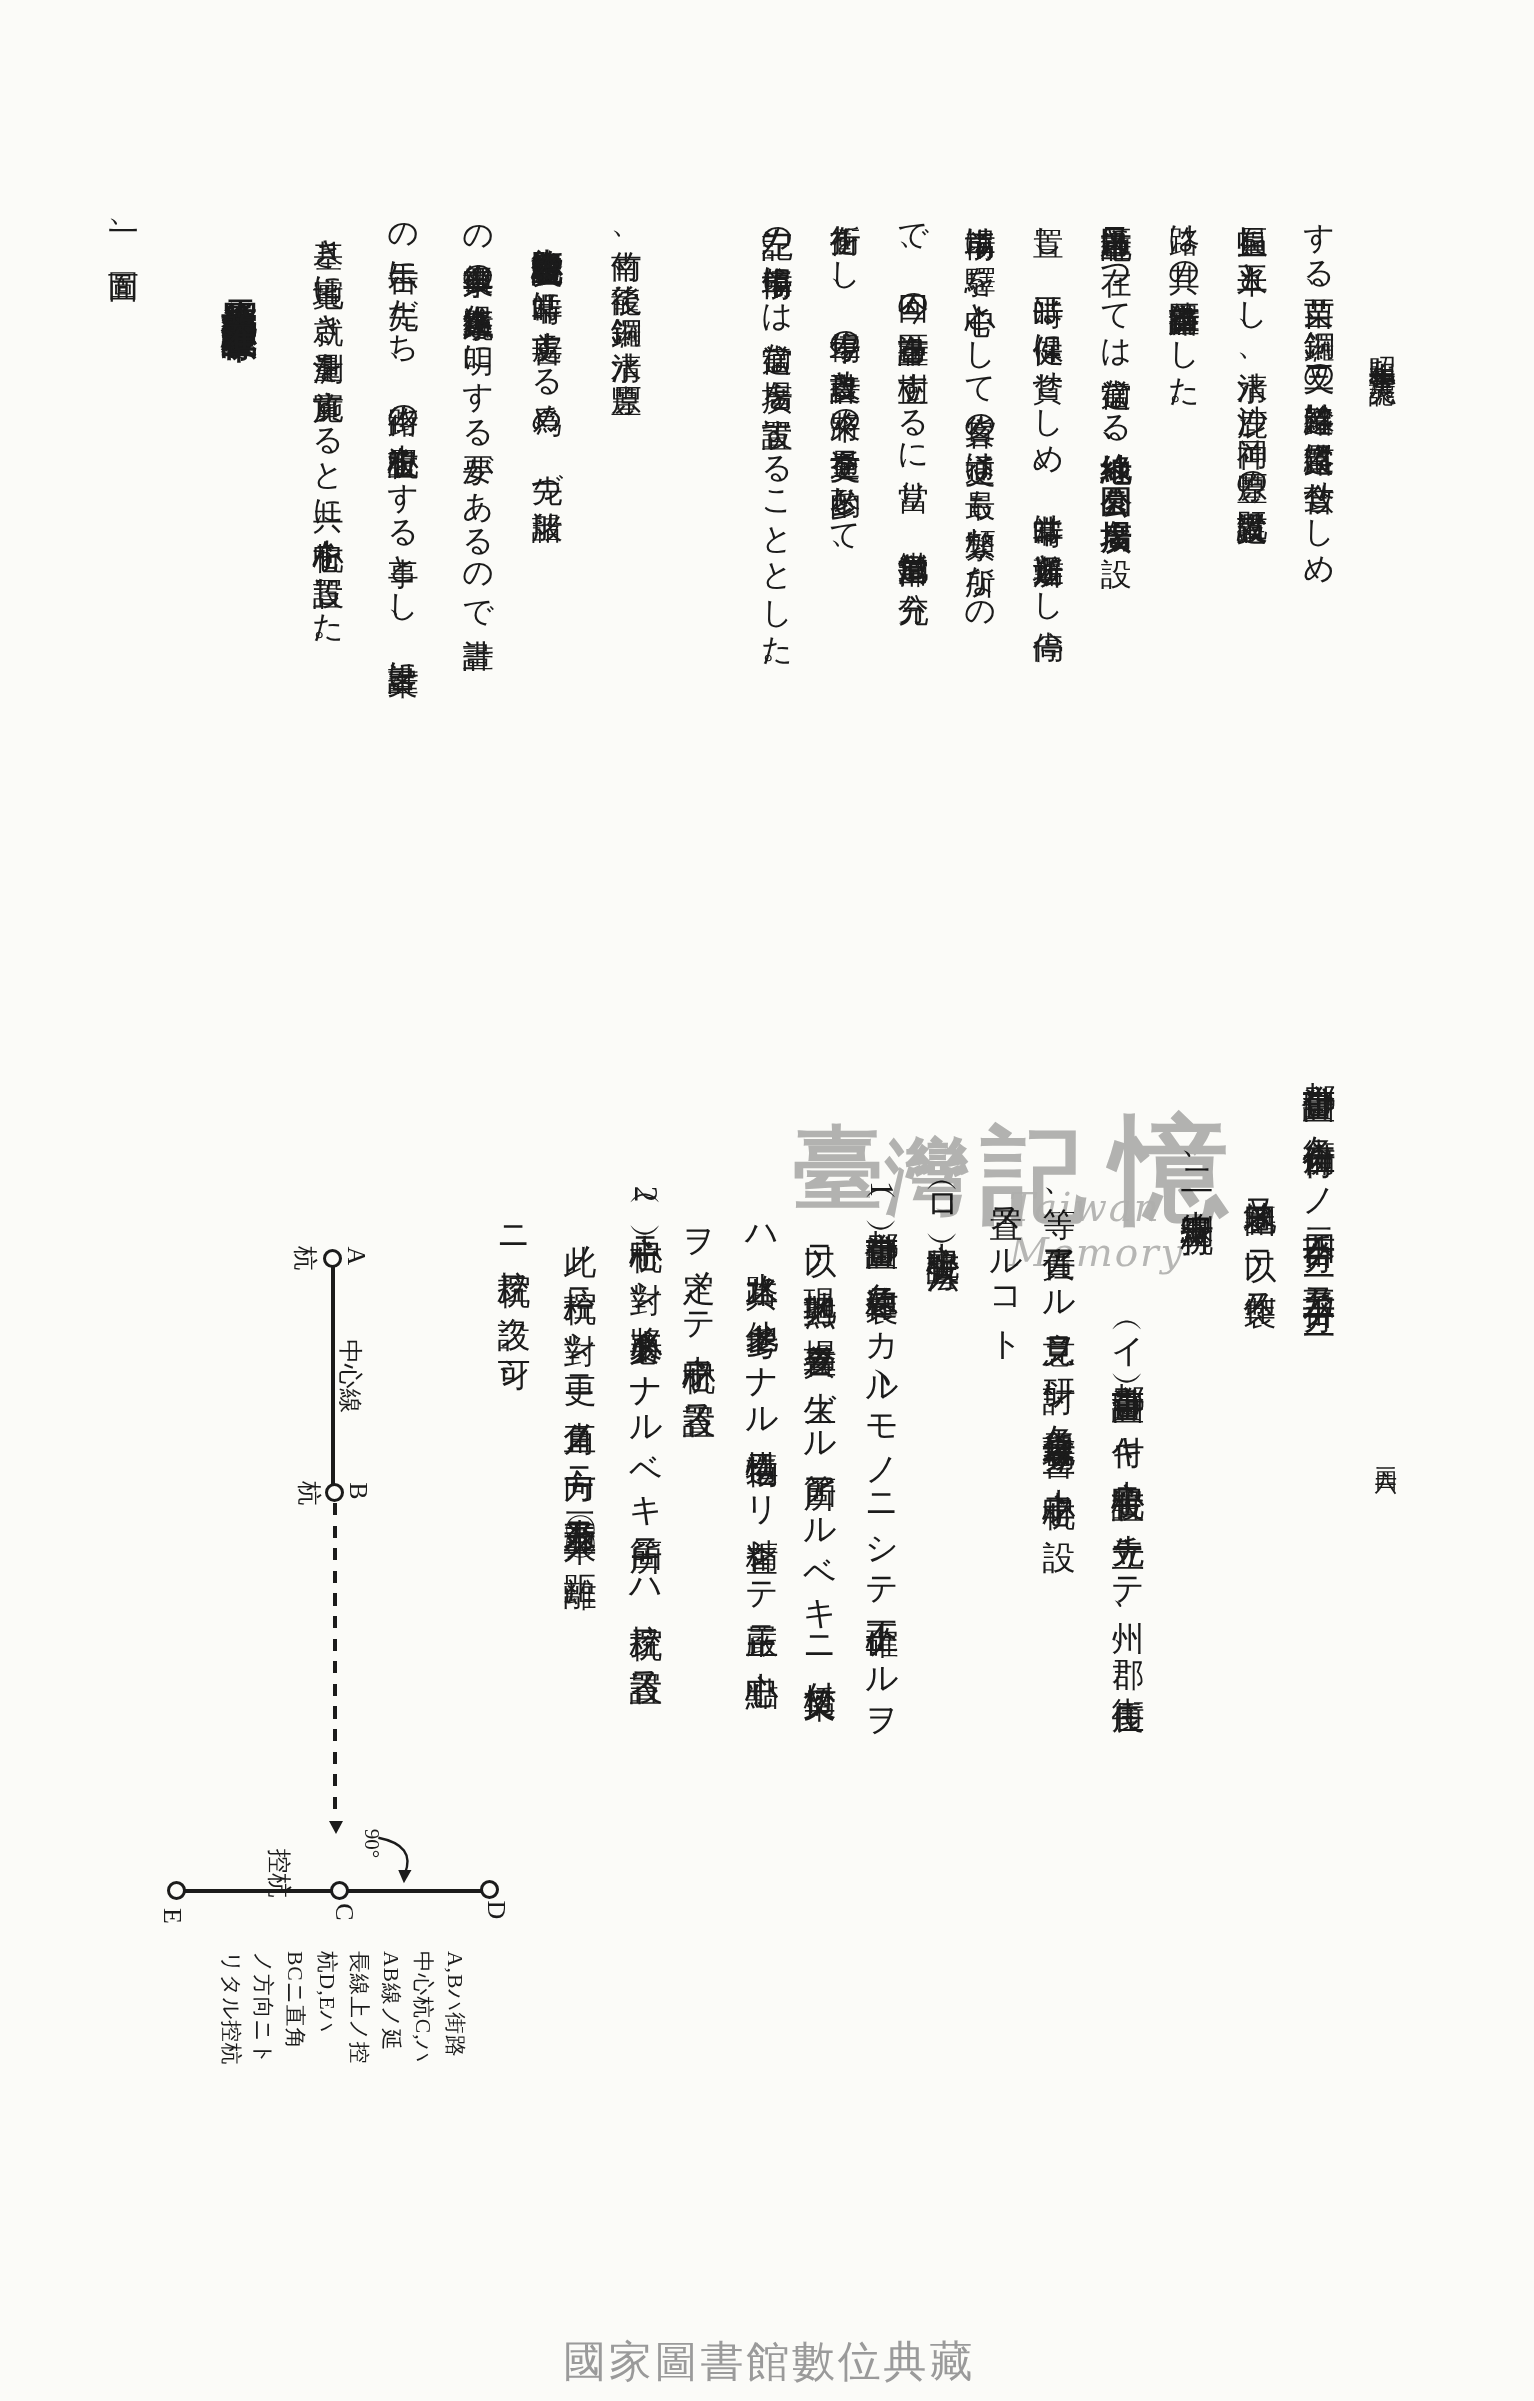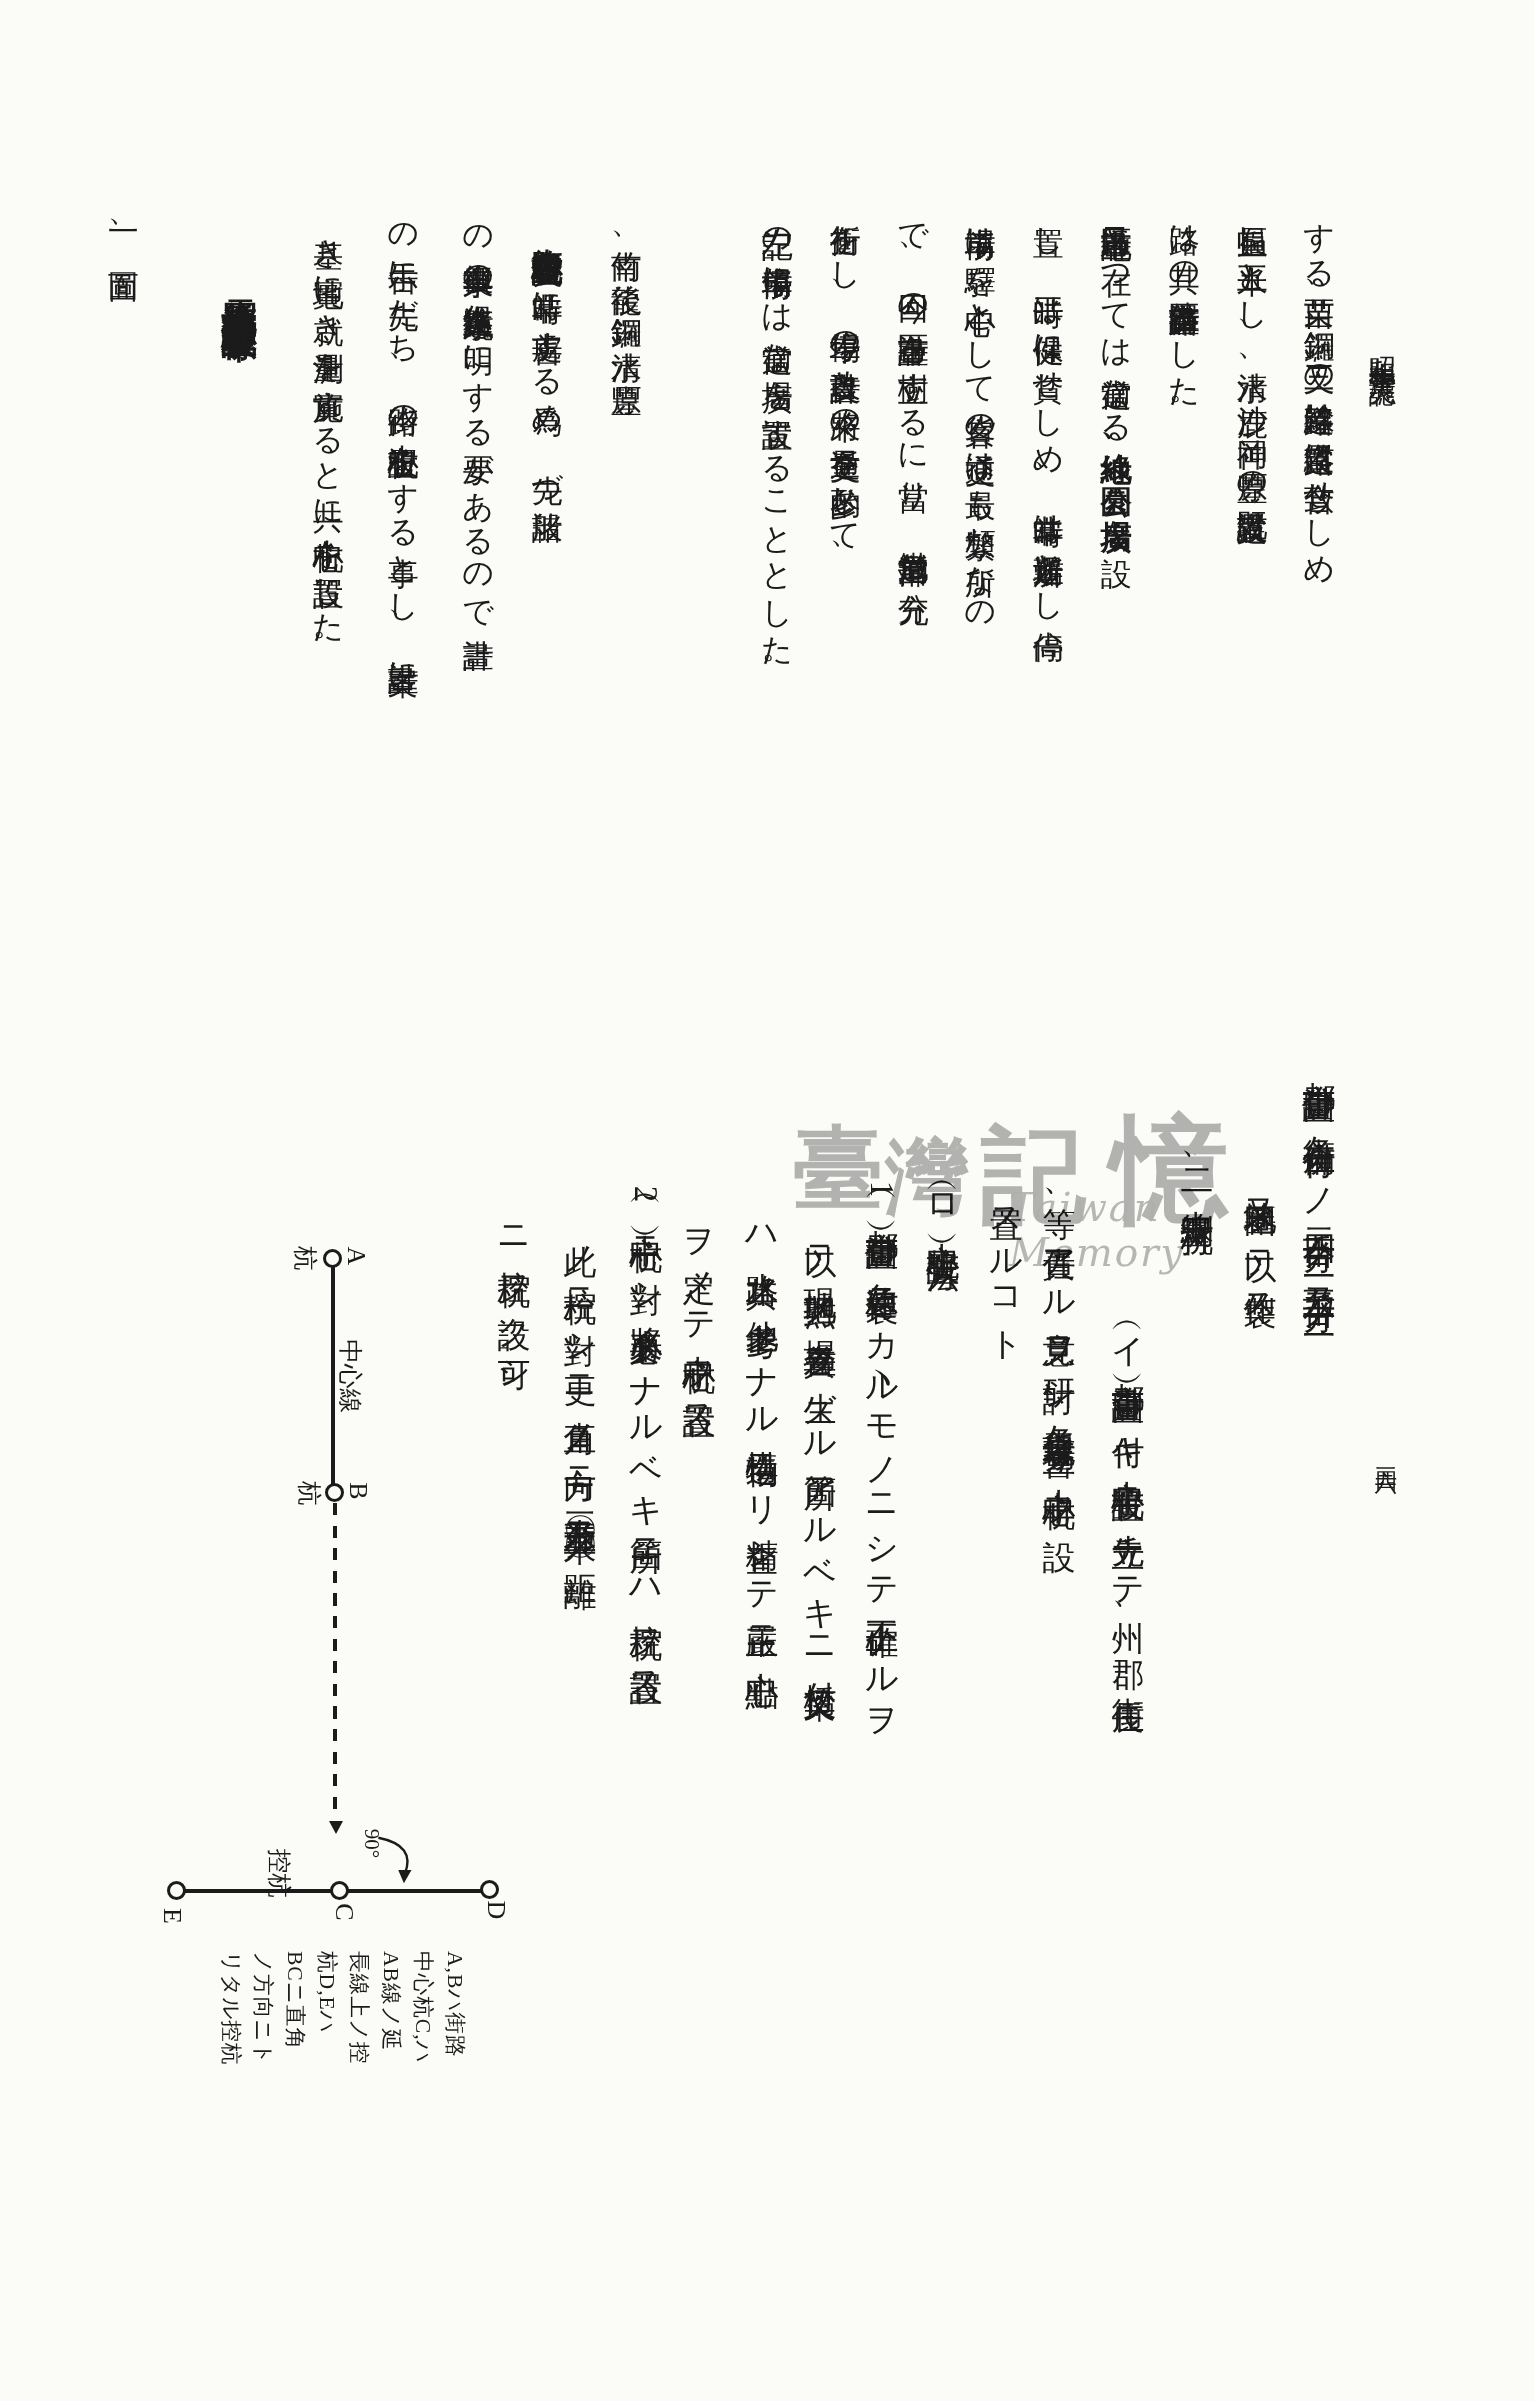--- a/index.html
+++ b/index.html
@@ -155,15 +155,16 @@
   </div>
 
   <div class="wm">
     <span class="wm-char" style="left:793px;top:1122px;font-size:90px">臺</span>
     <span class="wm-char" style="left:885px;top:1136px;font-size:83px">灣</span>
     <span class="wm-char" style="left:981px;top:1122px;font-size:105px">記</span>
     <span class="wm-char" style="left:1111px;top:1111px;font-size:117px">憶</span>
     <span class="wm-sub" style="left:1009px;top:1185px">Taiwan Memory</span>
   </div>
 
+  <div class="footer-wm">國家圖書館數位典藏</div>
 
 </div>
 
 
 </body></html>

